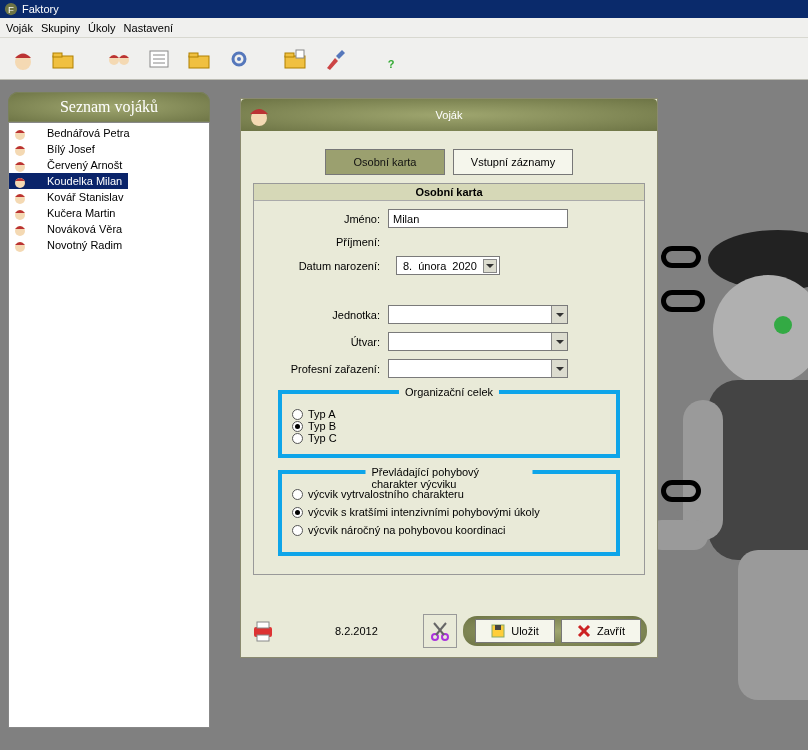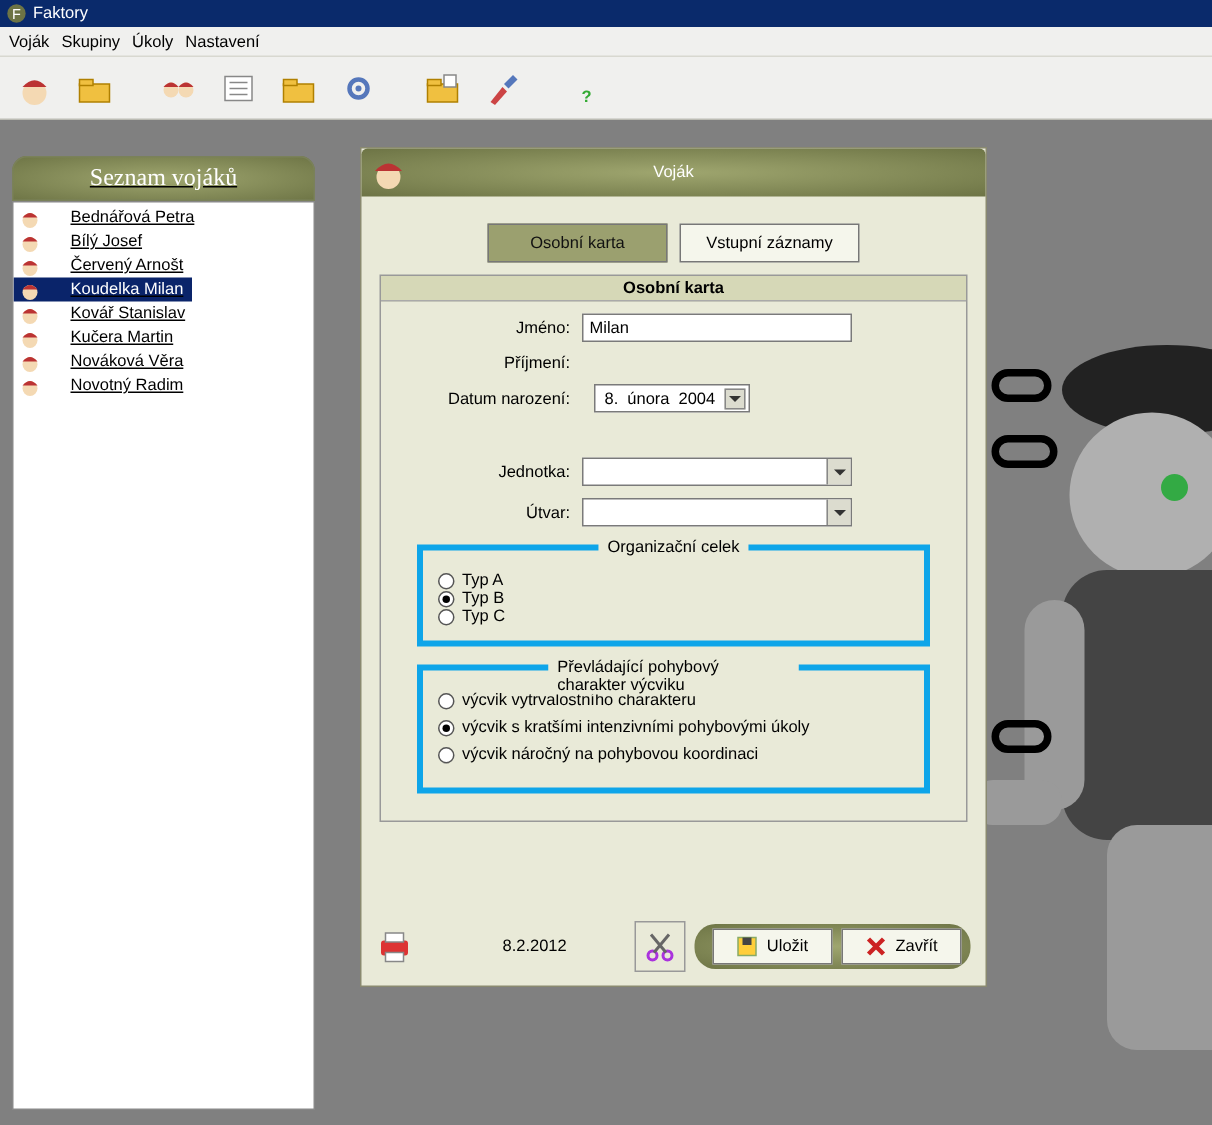--- a/index.html
+++ b/index.html
@@ -5,21 +5,21 @@
   * { box-sizing: border-box; font-family: Tahoma, Arial, sans-serif; font-size: 11px; }
   body { margin: 0; width: 808px; height: 750px; background: #808080; overflow: hidden; }
   .titlebar { height: 18px; background: linear-gradient(#0a2a6b,#0a2a6b); color: #fff; display:flex; align-items:center; padding:0 4px; }
   .titlebar svg { width:14px; height:14px; margin-right:4px; }
   .menubar { height: 20px; background: #f0f0ee; display:flex; align-items:center; padding:2px 6px; gap:8px; border-bottom:1px solid #d8d8d0; }
   .menubar span { cursor:default; }
   .toolbar { height: 42px; background: #f0f0ee; display:flex; align-items:center; padding:2px 6px; gap:6px; border-bottom:1px solid #bcbcb4; }
   .tbtn { width:34px; height:34px; display:flex; align-items:center; justify-content:center; border:1px solid transparent; }
   .workspace { position:relative; height: calc(750px - 18px - 20px - 42px); background:#808080; }
   
-  .sidepanel { position:absolute; left:8px; top:24px; width:202px; height:636px;text-decoration:underline; }
+  .sidepanel { position:absolute; left:8px; top:12px; width:202px; height:636px; }
   .sidehead { height:30px; background: radial-gradient(ellipse at center,#9fa66f,#6d7445); border-radius:10px 10px 0 0; color:#fff; font-size:16px; font-family:"Times New Roman",serif; text-align:center; line-height:30px; box-shadow:inset 0 0 0 1px #7a815a; }
   .sidelist { height:606px; background:#fff; border:1px solid #888; overflow:auto; padding:2px 0; }
   .li { display:flex; align-items:center; height:16px; padding:0 4px; gap:20px; }
   .li.sel { background:#0a246a; color:#fff; width:max-content; min-width:100px; padding-right:6px; }
   .face { width:14px; height:14px; }
   
   .dialog { position:absolute; left:240px; top:18px; width:418px; height:560px; background:#e9ead8; border:1px solid #8a8a70; }
   .dlghead { height:32px; background: radial-gradient(ellipse at center,#9fa66f,#6d7445); color:#fff; font-family:"Times New Roman",serif; font-size:18px; display:flex; align-items:center; justify-content:center; position:relative; border-radius:4px 4px 0 0; }
   .dlghead .face { position:absolute; left:6px; top:4px; width:24px; height:24px; }
   .tabs { display:flex; gap:8px; justify-content:center; margin:18px 0 8px; }
@@ -239,21 +239,21 @@
         <input class="tinput" value="Milan" style="">
       </div>
       <div class="formrow">
         <label>Příjmení:</label>
       </div>
       <div class="formrow">
         <label>Datum narození:</label>
         <div class="datebox">
           <span>8.</span>
           <span>února</span>
-          <span>2004</span>
+          <span>2020</span>
           <span class="dd">
               <svg width="8" height="8">
                 <path d="M0 2 L4 6 L8 2 Z" fill="#333"></path>
               </svg>
             </span>
         </div>
       </div>
 
       <div style="height:14px"></div>
 
@@ -262,20 +262,30 @@
         <div class="combo">
             <span class="dd">
               <svg width="8" height="8">
                 <path d="M0 2 L4 6 L8 2 Z" fill="#333"></path>
               </svg>
             </span>
           </div>
       </div>
       <div class="formrow">
         <label>Útvar:</label>
+        <div class="combo">
+            <span class="dd">
+              <svg width="8" height="8">
+                <path d="M0 2 L4 6 L8 2 Z" fill="#333"></path>
+              </svg>
+            </span>
+          </div>
+      </div>
+      <div class="formrow">
+        <label>Profesní zařazení:</label>
         <div class="combo">
             <span class="dd">
               <svg width="8" height="8">
                 <path d="M0 2 L4 6 L8 2 Z" fill="#333"></path>
               </svg>
             </span>
           </div>
       </div>
 
       <div class="fieldset">

